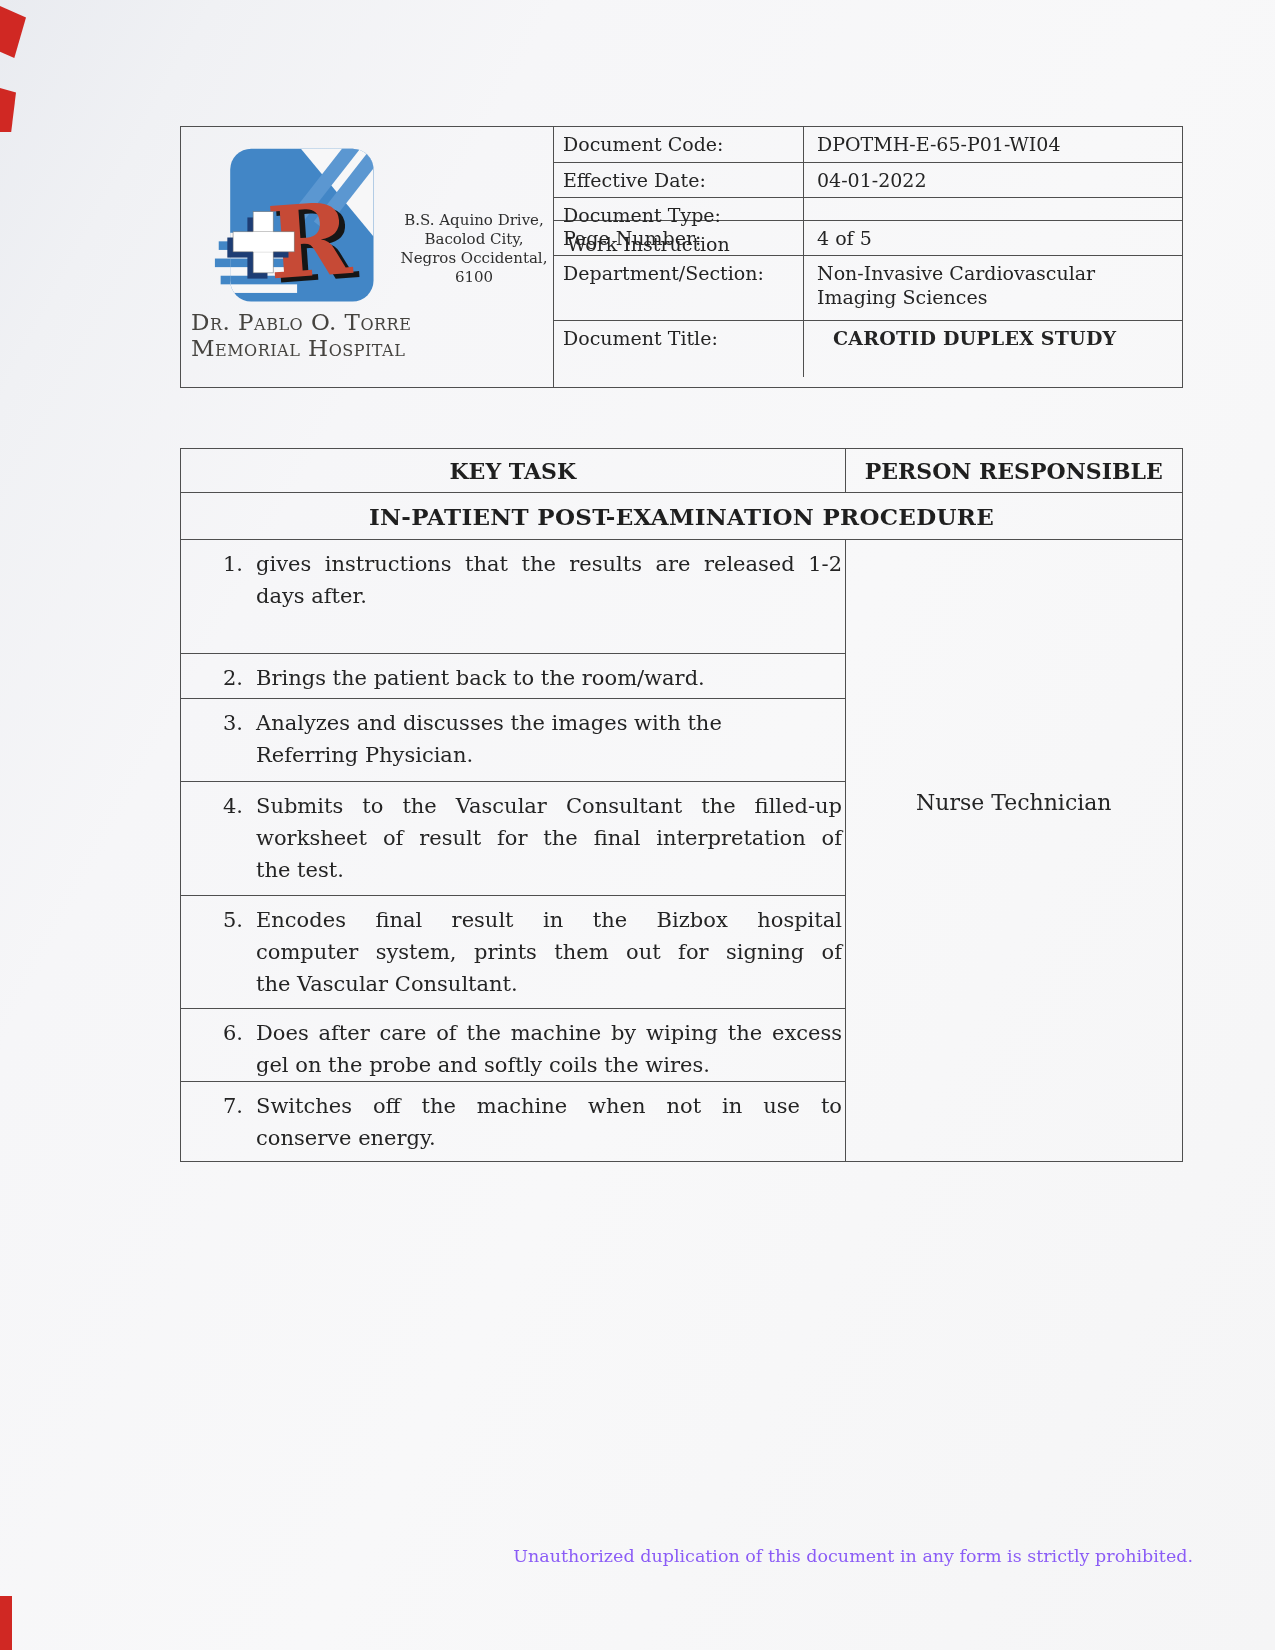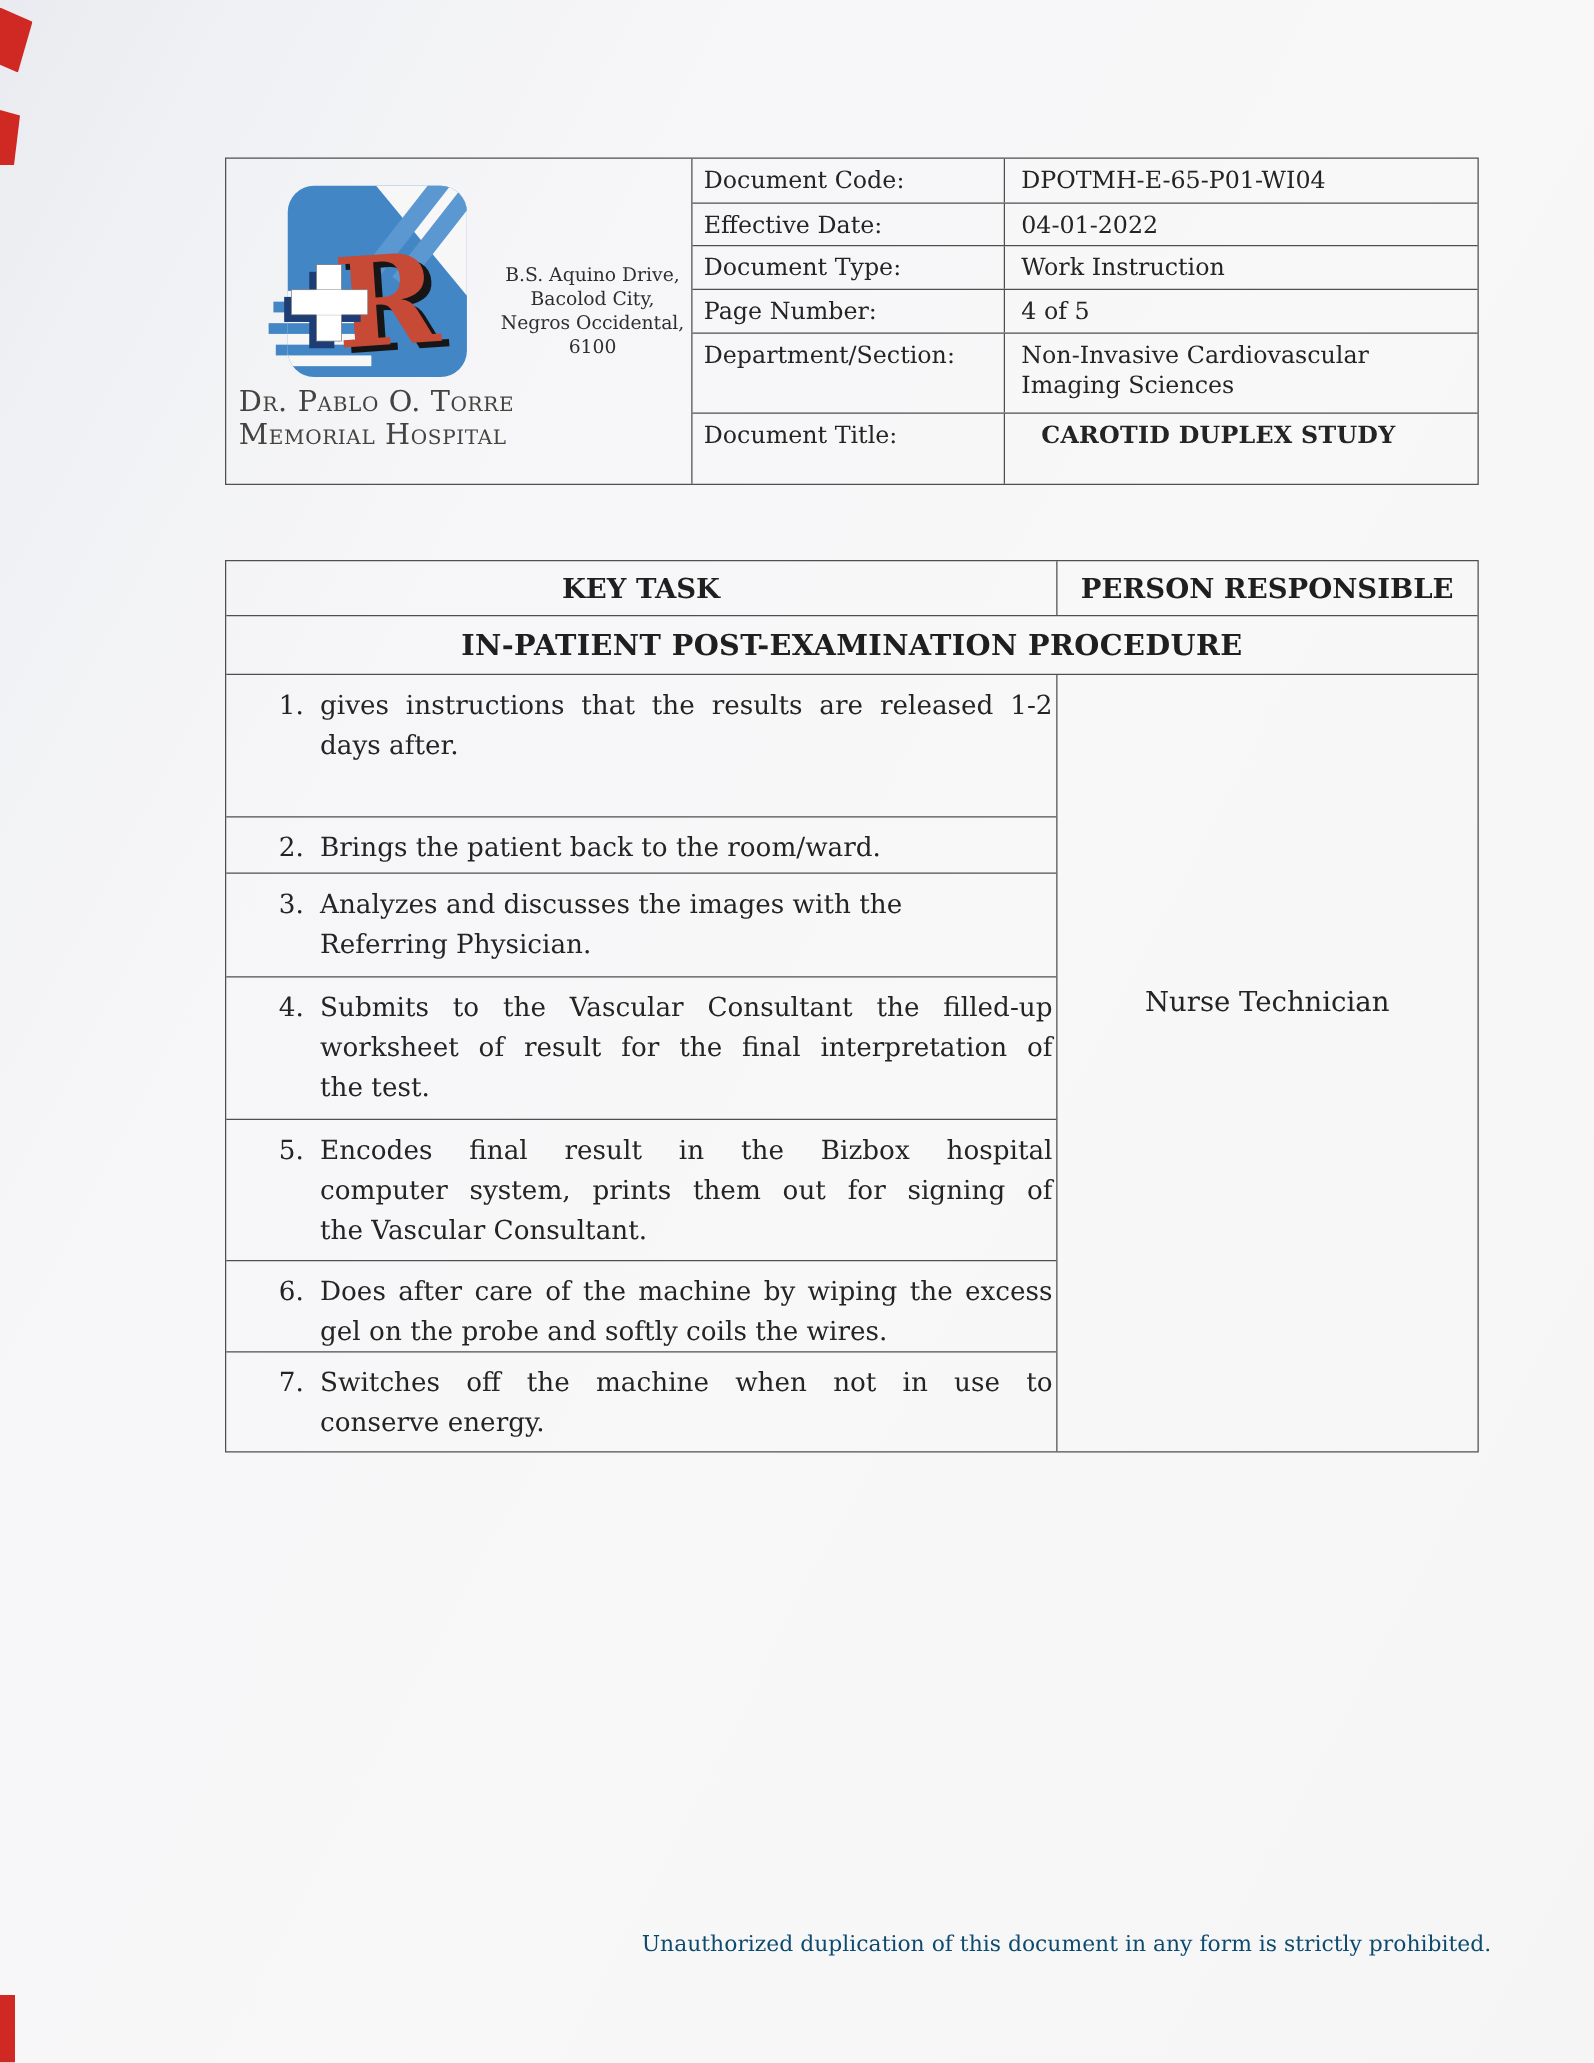--- a/index.html
+++ b/index.html
@@ -91,21 +91,21 @@
   .tline.jl{text-align:justify;text-align-last:justify;}
   #person-cell{
     flex:1;display:flex;align-items:center;justify-content:center;
     padding-bottom:96px;box-sizing:border-box;
     font-size:22px;color:#242424;
   }
 
   
   #footer-note{
     position:absolute;right:82px;top:1546px;
-    font-size:17.5px;color:#0c4a6e;
+    font-size:17.5px;color:#8b5cf6;
   }
 </style>
 </head>
 <body>
 
 <div id="paper-bg"></div>
 
 <div id="mark1" class="red-mark" style="background: rgb(208, 40, 35);"></div>
 <div id="mark2" class="red-mark" style="background: rgb(208, 40, 35);"></div>
 <div id="mark3" class="red-mark" style="background: rgb(208, 40, 35);"></div>
@@ -158,21 +158,21 @@
   </div>
   <div id="header-fields">
       <div class="hf-row" style="height: 36px;">
         <div class="hf-label">Document Code:</div>
         <div class="hf-value">DPOTMH-E-65-P01-WI04</div>
       </div>
       <div class="hf-row" style="height: 35px;">
         <div class="hf-label">Effective Date:</div>
         <div class="hf-value">04-01-2022</div>
       </div>
-      <div class="hf-row" style="height: 35px;">
+      <div class="hf-row" style="height: 23px; flex-direction: column;">
         <div class="hf-label">Document Type:</div>
         <div class="hf-value">Work Instruction</div>
       </div>
       <div class="hf-row" style="height: 35px;">
         <div class="hf-label">Page Number:</div>
         <div class="hf-value">4 of 5</div>
       </div>
       <div class="hf-row" style="height: 65px;">
         <div class="hf-label">Department/Section:</div>
         <div class="hf-value">Non-Invasive Cardiovascular Imaging Sciences</div>

